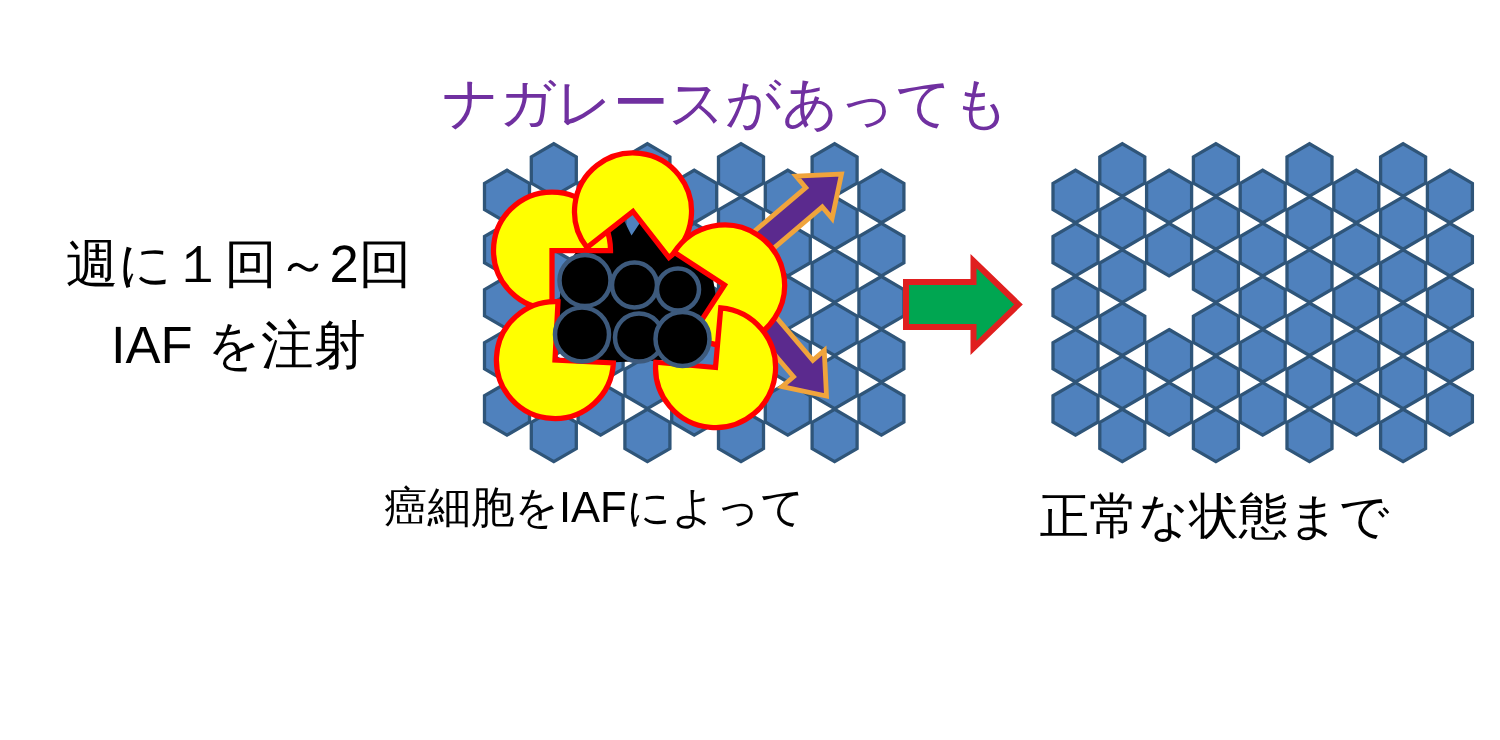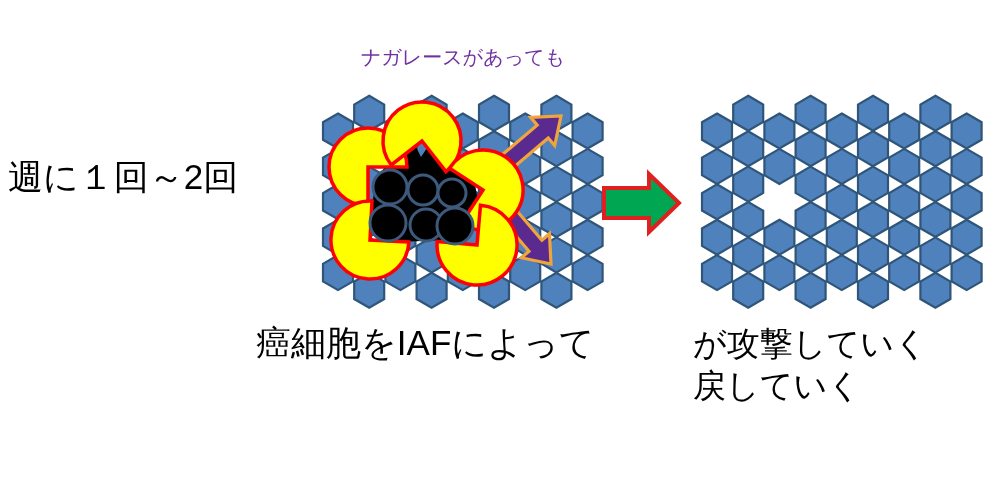--- a/index.html
+++ b/index.html
@@ -1,22 +1,22 @@
 <!DOCTYPE html>
 <html><head>
 <meta charset="utf-8">
 <style>
   html,body{margin:0;padding:0;background:#fff;}
   .stage{position:relative;width:1000px;height:493px;background:#ffffff;overflow:hidden;
          font-family:"Liberation Sans","DejaVu Sans",sans-serif;}
   .stage svg{position:absolute;left:0;top:0;}
   .txt{position:absolute;white-space:nowrap;}
-  #nagalase-note{left:295px;top:44px;width:336px;text-align:center;font-size:20px;color:#7030A0;}
-  #injection-note{left:8px;top:150px;width:302px;font-size:35px;line-height:1.55;color:#000;}
-  #attack-caption{left:256px;top:321px;font-size:35px;line-height:1.26;color:#000;}
+  #nagalase-note{left:295px;top:44px;width:336px;text-align:center;font-size:37px;color:#7030A0;}
+  #injection-note{left:8px;top:150px;width:302px;text-align:center;font-size:35px;line-height:1.55;color:#000;}
+  #attack-caption{left:256px;top:321px;font-size:29px;line-height:1.26;color:#000;}
   #recovery-caption{left:693px;top:323px;font-size:33px;line-height:1.26;color:#000;}
 </style>
 </head>
 <body>
 
 <div class="stage">
 
   <svg id="diagram-svg" width="1000" height="493" viewBox="0 0 1000 493">
       <g>
         <path d="M338,113.5 L353,122.25 L353,139.75 L338,148.5 L323,139.75 L323,122.25 Z" fill="#4F81BD" stroke="#2F5579" stroke-width="2.2"></path>
@@ -135,24 +135,24 @@
       <circle cx="455" cy="226" r="18" fill="#000000" stroke="#3D5A7D" stroke-width="3"></circle>
       <path d="M604.0,218.0 L649.0,218.0 L649.0,232.0 L679.0,203.0 L649.0,174.0 L649.0,188.0 L604.0,188.0 Z" fill="#00A651" stroke="#E01F1F" stroke-width="4"></path>
     </svg>
 
   <div class="txt" id="nagalase-note">
     <span>ナガレースがあっても</span>
   </div>
 
   <div class="txt" id="injection-note">
     <div>週に１回～2回</div>
+    <div>IAF を注射</div>
   </div>
 
   <div class="txt" id="attack-caption">
     <div>癌細胞をIAFによって</div>
   </div>
 
   <div class="txt" id="recovery-caption">
-    <div>が攻撃していく</div>
-    <div>戻していく</div>
+    <div>正常な状態まで</div>
   </div>
 
 </div>
 
 </body></html>

